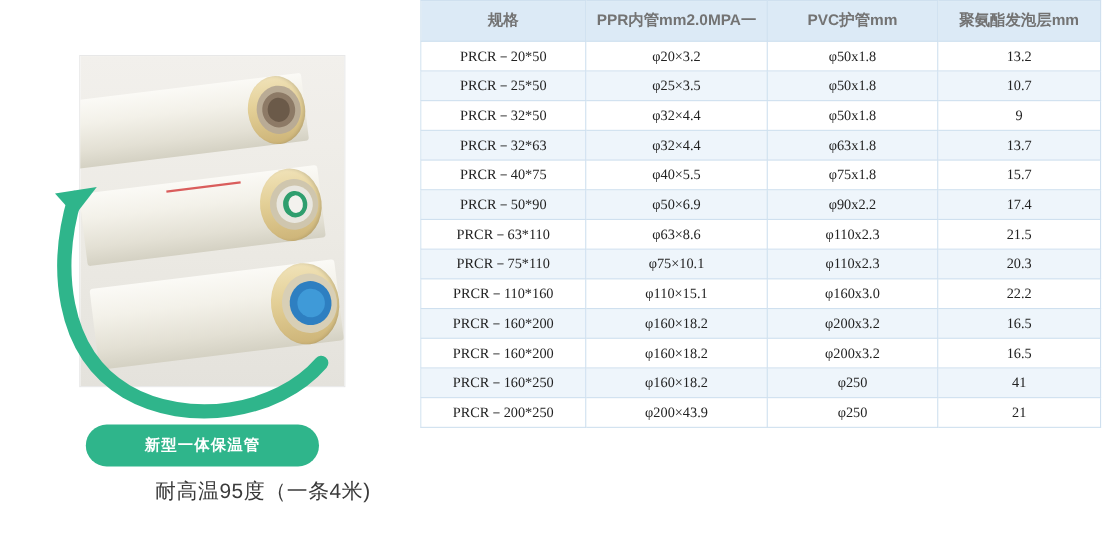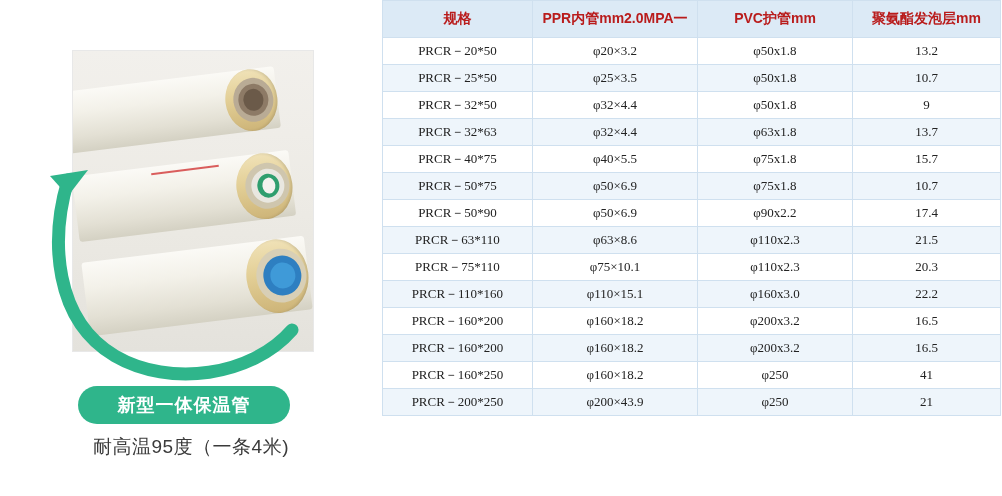--- a/index.html
+++ b/index.html
@@ -140,34 +140,35 @@
     width: 212px;
     height: 38px;
     background: #2fb58b;
     border-radius: 19px;
     display: flex;
     align-items: center;
     justify-content: center;
   }
   .badge-text {
     color: #ffffff;
-    font-size: 18px;
+    font-size: 14px;
     font-weight: bold;
     letter-spacing: 1px;
     font-family: Liberation Mono, monospace;
   }
   .subtitle {
     position: absolute;
     left: 0;
     top: 434px;
     width: 382px;
     text-align: center;
     font-size: 19px;
     color: #3a3a3a;
     letter-spacing: 0.5px;
+    padding-left: 48px;
   }
 
   
   .table-panel {
     width: 620px;
     height: 496px;
     flex: 0 0 620px;
     background: #ffffff;
     padding: 0;
   }
@@ -187,21 +188,21 @@
     padding: 0 2px;
     white-space: nowrap;
     font-weight: normal;
     font-family: "Liberation Serif", serif;
   }
   table.spec-table thead th {
     background: #dceaf6;
     font-size: 14px;
     font-weight: bold;
     height: 36px;
-    color: #b91c1c;
+    color: #737373;
     font-family: "Liberation Sans", sans-serif;
   }
   table.spec-table tbody tr:nth-child(odd) td {
     background: #ffffff;
   }
   table.spec-table tbody tr:nth-child(even) td {
     background: #eef5fb;
   }
   .col-a { width: 150px; }
   .col-b { width: 165px; }
@@ -301,26 +302,20 @@
             <td>φ63x1.8</td>
             <td>13.7</td>
           </tr>
           <tr>
             <td>PRCR－40*75</td>
             <td>φ40×5.5</td>
             <td>φ75x1.8</td>
             <td>15.7</td>
           </tr>
           <tr>
-            <td>PRCR－50*75</td>
-            <td>φ50×6.9</td>
-            <td>φ75x1.8</td>
-            <td>10.7</td>
-          </tr>
-          <tr>
             <td>PRCR－50*90</td>
             <td>φ50×6.9</td>
             <td>φ90x2.2</td>
             <td>17.4</td>
           </tr>
           <tr>
             <td>PRCR－63*110</td>
             <td>φ63×8.6</td>
             <td>φ110x2.3</td>
             <td>21.5</td>

